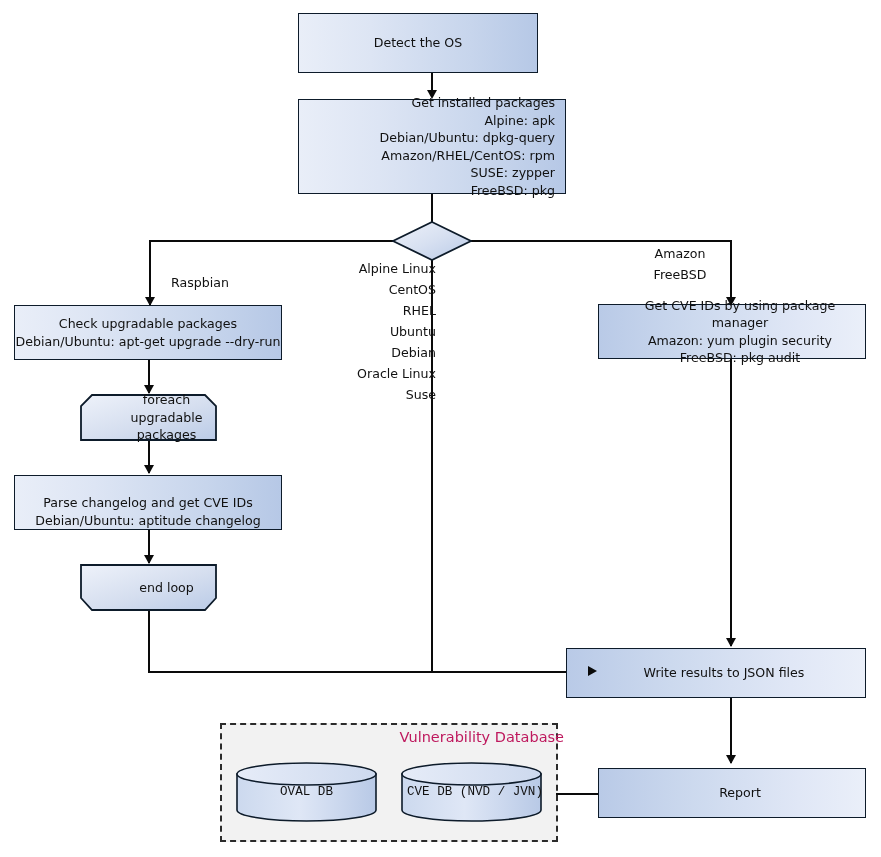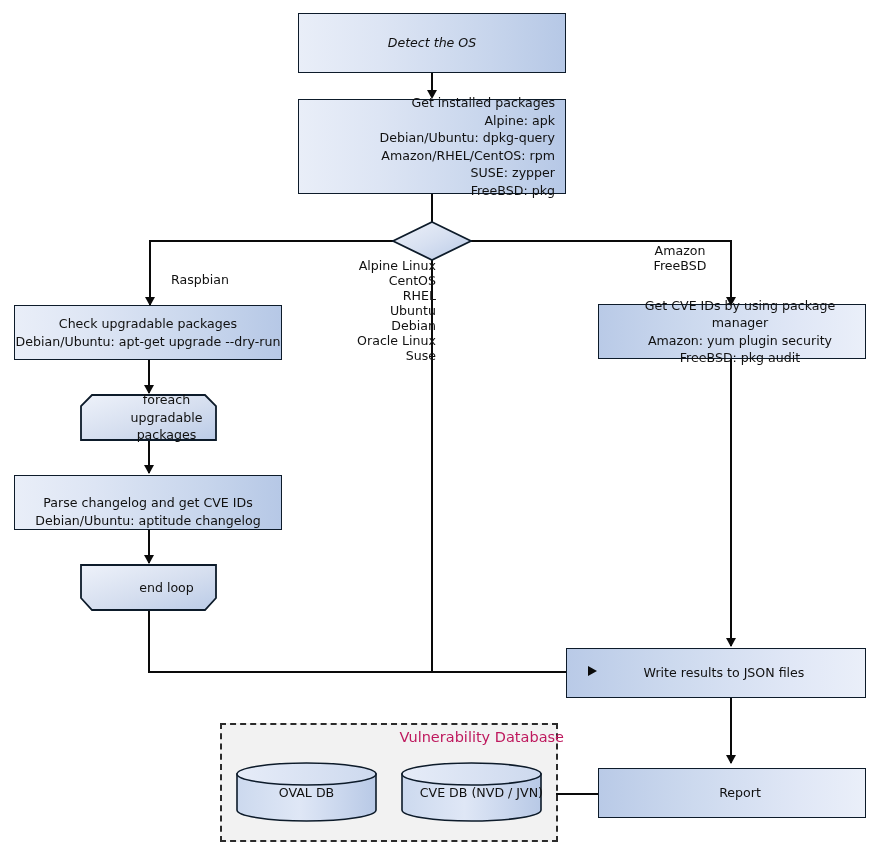--- a/index.html
+++ b/index.html
@@ -57,21 +57,21 @@
   .diamond{border:none;background:transparent;}
 
   
   .cyl{
     position:absolute;
     border:none;background:transparent;
     display:flex;align-items:center;justify-content:center;
     font-size:12.6px;color:#111;
     z-index:3;
   }
-  .cyl .label{position:relative;z-index:2;margin-top:0;}
+  .cyl .label{position:relative;z-index:2;margin-top:0;font-family:Liberation Mono, monospace;}
 
   
   .group-box{
     position:absolute;
     box-sizing:border-box;
     border:2px dashed #2b2b2b;
     background:#f2f2f2;
     z-index:1;
   }
   .group-title{
@@ -102,34 +102,34 @@
     border-top:5.5px solid transparent;
     border-bottom:5.5px solid transparent;
     border-left:9px solid #0a0a0a;
     z-index:4;
   }
 
   
   .edge-label{
     position:absolute;
     font-size:12.6px;
-    line-height:15px;
+    line-height:21px;
     color:#111;
     white-space:pre-line;
     z-index:5;
   }
   .lbl-center{text-align:center;}
   .lbl-right{text-align:right;}
 </style>
 </head>
 <body>
 
 <div id="canvas">
 
-  <div class="node grad-lr align-center" style="left:298px;top:13px;width:268px;height:60px;font-style:italic;">
+  <div class="node grad-lr align-center" style="left:298px;top:13px;width:240px;height:60px;">
     <span class="txt">Detect the OS</span>
   </div>
 
   <div class="edge v" style="left:431px;top:73px;height:21px;"></div>
   <div class="arrow-down" style="left:426.5px;top:90px;"></div>
 
   <div class="node grad-lr align-right" style="left:298px;top:99px;width:268px;height:95px;">
     <span class="txt">Get installed packages
 Alpine: apk
 Debian/Ubuntu: dpkg-query

